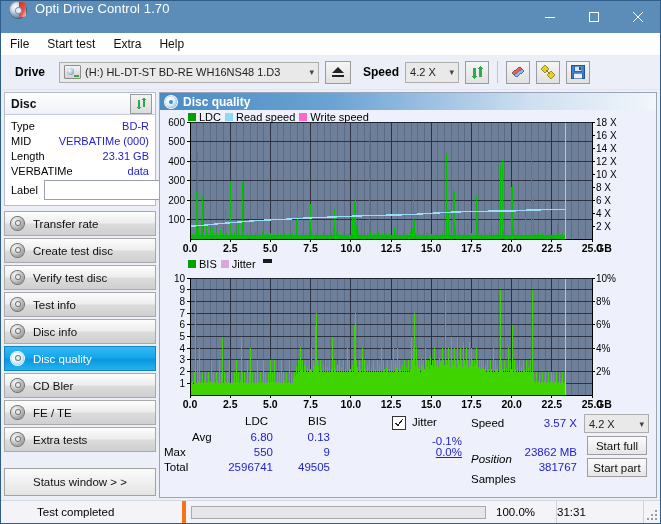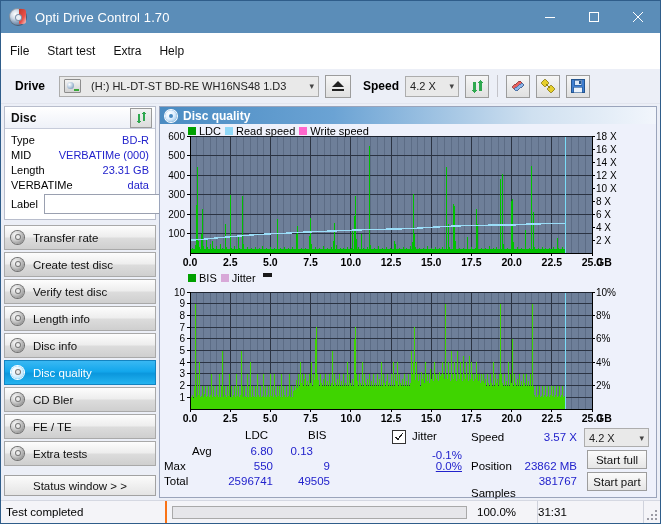--- a/index.html
+++ b/index.html
@@ -13,21 +13,21 @@
   .window{
     width:661px;height:524px;position:relative;
     background:#eceff7;
     border:1px solid #2f5d8a;
     box-sizing:border-box;
     display:flex;flex-direction:column;
   }
   
   .titlebar{
     height:32px;background:#5b8db8;
-    display:flex;align-items:center;
+    display:flex;align-items:flex-start;
     flex:0 0 auto;position:relative;
   }
   .title-icon{
     width:18px;height:18px;margin-left:8px;margin-right:8px;
     border-radius:50%;
     background:radial-gradient(circle at 35% 35%, #ffffff 0%, #cfd9e6 28%, #8fa6c0 48%, #5f7b99 70%, #3f5874 100%);
     position:relative;flex:0 0 auto;
     box-shadow:0 0 0 1px rgba(0,0,0,.25) inset;
   }
   .title-icon:after{
@@ -41,40 +41,40 @@
   }
   .title-text{color:#fff;font-size:13px;letter-spacing:.1px;}
   .win-buttons{margin-left:auto;display:flex;height:32px;}
   .win-btn{
     width:44px;height:32px;display:flex;align-items:center;justify-content:center;
     color:#fff;font-size:13px;line-height:1;
   }
   .win-btn svg{display:block;}
   
   .menubar{
-    height:36px;background:#ffffff;display:flex;align-items:center;
+    height:22px;background:#ffffff;display:flex;align-items:center;
     padding-left:9px;flex:0 0 auto;
   }
   .menu-item{
     padding:2px 9px 2px 0;margin-right:9px;color:#111;font-size:12px;
   }
   
   .drive-bar{
     height:34px;background:#eceff7;display:flex;align-items:center;
     padding:0 6px;flex:0 0 auto;gap:6px;
     border-bottom:1px solid #e2e5ee;
   }
   .lbl-bold{font-weight:bold;font-size:12px;color:#000;}
   .combo{
     height:21px;background:#e9e9e9;border:1px solid #adadad;
     display:flex;align-items:center;box-sizing:border-box;
     font-size:11px;color:#222;position:relative;padding:0 4px;
   }
   .combo .caret{margin-left:auto;font-size:9px;color:#444;padding-left:6px;}
-  .drive-combo{width:260px;gap:6px;}
+  .drive-combo{width:260px;}
   .drive-ico{
     width:15px;height:12px;margin-right:4px;flex:0 0 auto;position:relative;
     background:linear-gradient(#f4f4f4,#d2d2d2);
     border:1px solid #8d8d8d;border-radius:1px;
   }
   .drive-ico:after{
     content:"";position:absolute;left:2px;top:2px;width:7px;height:7px;border-radius:50%;
     background:radial-gradient(circle at 35% 35%,#fff,#a9c0d8 55%,#5d7ea0);
   }
   .drive-ico:before{
@@ -156,21 +156,21 @@
   .nav-btn.active .nav-ico .disc{
     background:radial-gradient(circle at 35% 32%,#ffffff 0%,#e4f4ff 40%,#bfe6fb 72%,#9ad3f2 100%);
     box-shadow:0 0 0 1px #ffffff;
   }
   .nav-ico .disc:after{
     content:"";position:absolute;left:4.5px;top:4.5px;width:4px;height:4px;border-radius:50%;
     background:#ececec;box-shadow:0 0 0 1px #777;
   }
   .status-gap{flex:1 1 auto;}
   .status-btn{
-    height:21px;margin:0 3px 4px 0;border:1px solid #a2a2a2;
+    height:28px;margin:0 3px 4px 0;border:1px solid #a2a2a2;
     background:linear-gradient(#fbfbfb,#e4e4e4);
     display:flex;align-items:center;justify-content:center;font-size:11.5px;color:#111;
     box-sizing:border-box;
   }
   
   .main{
     flex:1 1 auto;min-width:0;margin:2px 3px 2px 0;
     border:1px solid #9aa4bb;background:#eef1fb;display:flex;flex-direction:column;
     box-sizing:border-box;
   }
@@ -213,21 +213,21 @@
     position:absolute;height:19px;border:1px solid #adadad;background:#e9e9e9;
     display:flex;align-items:center;padding:0 4px;font-size:11px;color:#222;box-sizing:border-box;
   }
   .combo-sm .caret{margin-left:auto;font-size:9px;color:#444;}
   
   .statusbar{
     height:22px;flex:0 0 auto;display:flex;align-items:center;
     background:#f4f4f8;border-top:1px solid #d5d8e2;font-size:11.5px;color:#000;
   }
   .sb-cell{display:flex;align-items:center;height:22px;box-sizing:border-box;}
-  .sb-text{width:166px;padding-left:5px;border-right:2px solid #f97316;}
+  .sb-text{width:154px;padding-left:5px;border-right:4px solid #f97316;margin-left:31px;}
   .sb-prog{width:305px;padding:0 5px;display:flex;align-items:center;}
   .prog-track{flex:1 1 auto;height:13px;background:#e6e6ea;border:1px solid #a9a9a9;box-sizing:border-box;}
   .prog-fill{height:100%;background:#0aa80a;}
   .sb-pct{width:66px;padding-left:5px;border-right:1px solid #cfd2dc;}
   .sb-time{flex:1 1 auto;text-align:right;padding-right:8px;border-right:1px solid #cfd2dc;}
   .sb-grip{width:16px;position:relative;}
   .sb-grip i{position:absolute;width:2px;height:2px;background:#9a9aa4;}
   svg{shape-rendering:crispEdges;}
 </style>
 </head>
@@ -371,21 +371,21 @@
         <div class="nav-btn">
           <span class="nav-ico">
               <span class="disc"></span>
             </span>
           <span>Verify test disc</span>
         </div>
         <div class="nav-btn">
           <span class="nav-ico">
               <span class="disc"></span>
             </span>
-          <span>Length info</span>
+          <span>Test info</span>
         </div>
         <div class="nav-btn">
           <span class="nav-ico">
               <span class="disc"></span>
             </span>
           <span>Disc info</span>
         </div>
         <div class="nav-btn active">
           <span class="nav-ico">
               <span class="disc"></span>
@@ -1420,36 +1420,36 @@
           <span class="lbl" style="left:148px;top:2px;">BIS</span>
 
           <span class="lbl" style="left:4px;top:18px;margin-left:28px;">Avg</span>
           <span class="lbl" style="left:4px;top:33px;">Max</span>
           <span class="lbl" style="left:4px;top:48px;">Total</span>
 
           <span class="val" style="left:48px;top:18px;width:65px;">6.80</span>
           <span class="val" style="left:48px;top:33px;width:65px;">550</span>
           <span class="val" style="left:48px;top:48px;width:65px;">2596741</span>
 
-          <span class="val" style="left:101px;top:18px;width:52px;">0.13</span>
+          <span class="val" style="left:118px;top:18px;width:52px;">0.13</span>
           <span class="val" style="left:118px;top:33px;width:52px;">9</span>
           <span class="val" style="left:118px;top:48px;width:52px;">49505</span>
 
           <span class="chk" style="left:232px;top:3px;">
             <svg width="10" height="10" viewBox="0 0 10 10">
                 <path d="M1.5 5 L4 7.5 L8.5 1.5" stroke="#222" stroke-width="1.2" fill="none"></path>
               </svg>
           </span>
           <span class="lbl" style="left:252px;top:3px;">Jitter</span>
           <span class="val" style="left:212px;top:22px;width:90px;">-0.1%</span>
           <span class="val" style="left:212px;top:33px;width:90px;text-decoration:underline;">0.0%</span>
 
           <span class="lbl" style="left:311px;top:4px;">Speed</span>
           <span class="val" style="left:345px;top:4px;width:72px;">3.57 X</span>
-          <span class="lbl" style="left:311px;top:33px;">Position</span>
+          <span class="lbl" style="left:311px;top:40px;font-style:italic;">Position</span>
           <span class="val" style="left:345px;top:33px;width:72px;">23862 MB</span>
           <span class="lbl" style="left:311px;top:60px;">Samples</span>
           <span class="val" style="left:345px;top:48px;width:72px;">381767</span>
 
           <span class="combo-sm" style="left:424px;top:1px;width:65px;">
             <span>4.2 X</span>
             <span class="caret">▾</span>
           </span>
           <span class="btn-sm" style="left:427px;top:23px;width:60px;height:19px;">Start full</span>
           <span class="btn-sm" style="left:427px;top:45px;width:60px;height:19px;">Start part</span>

